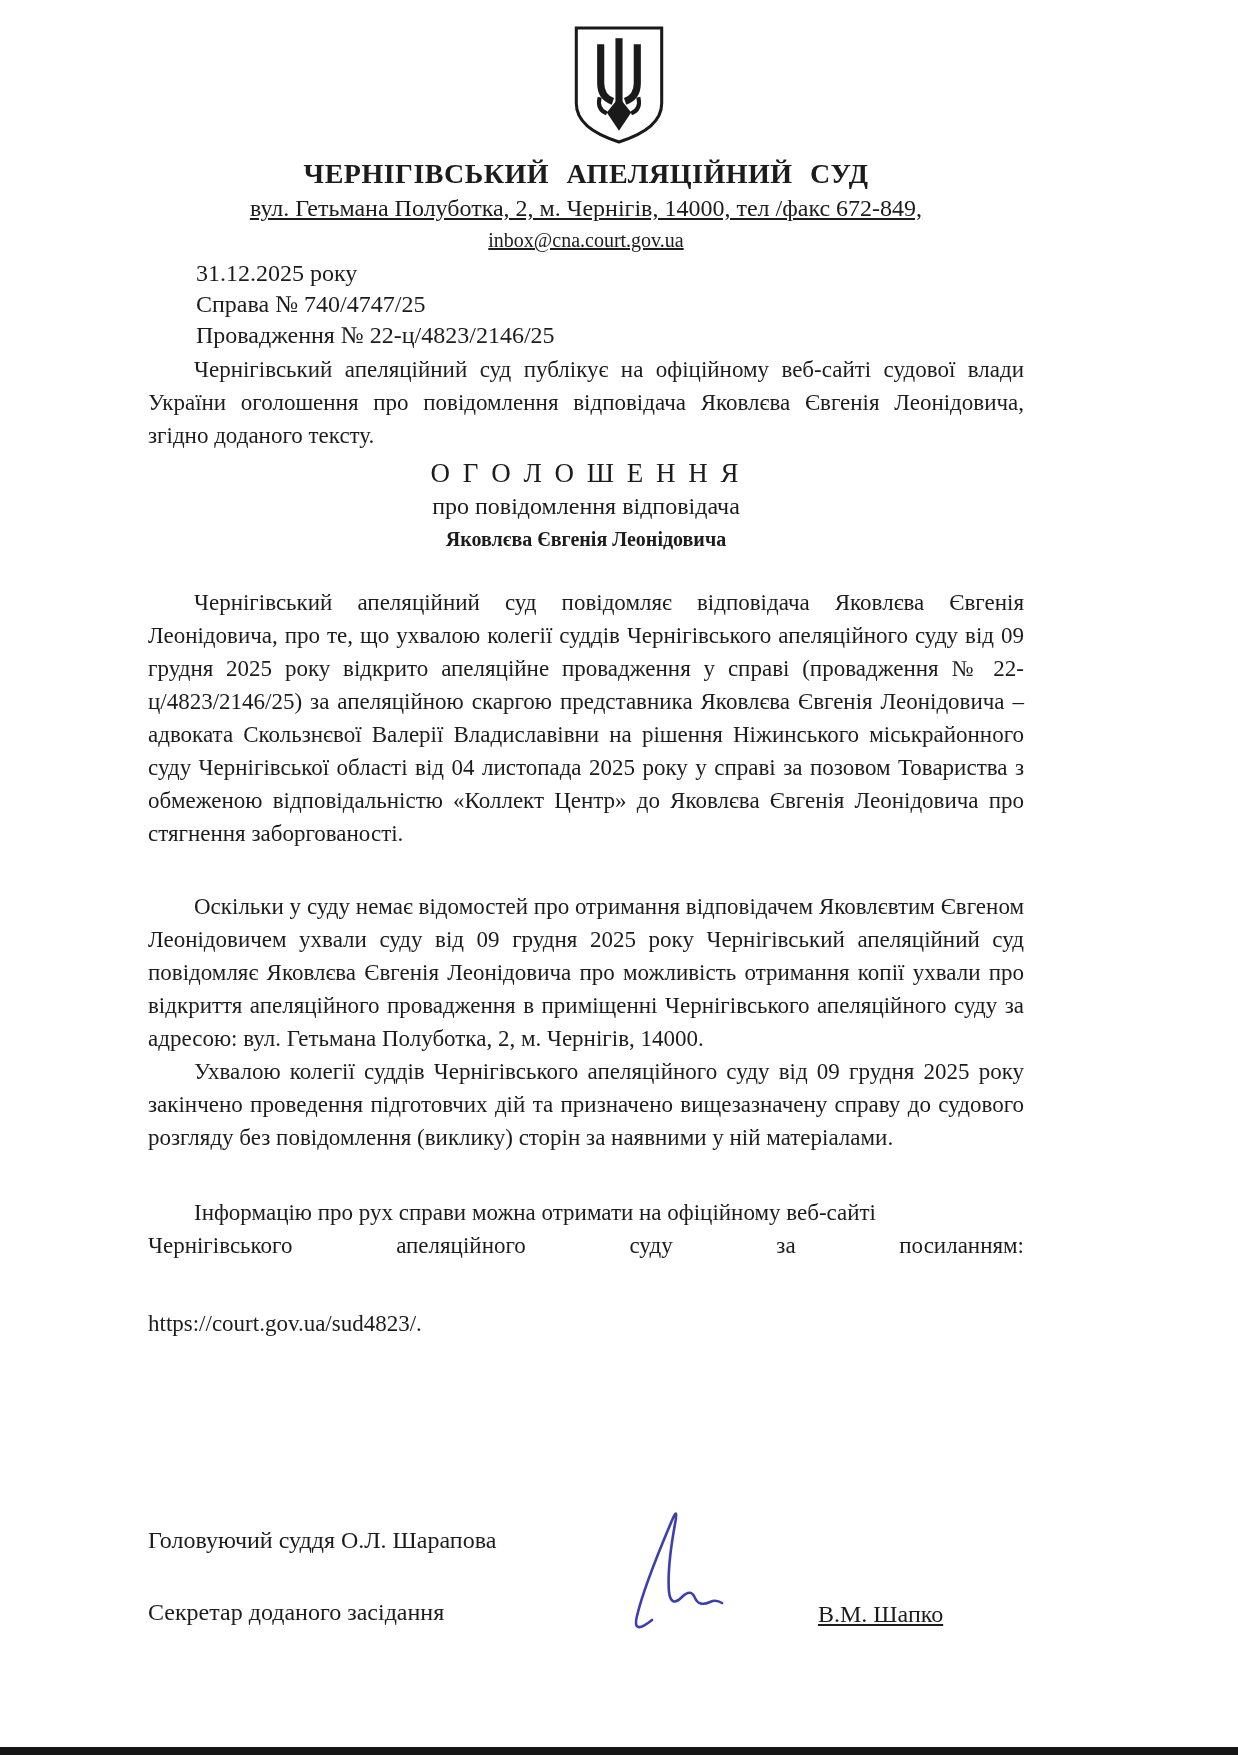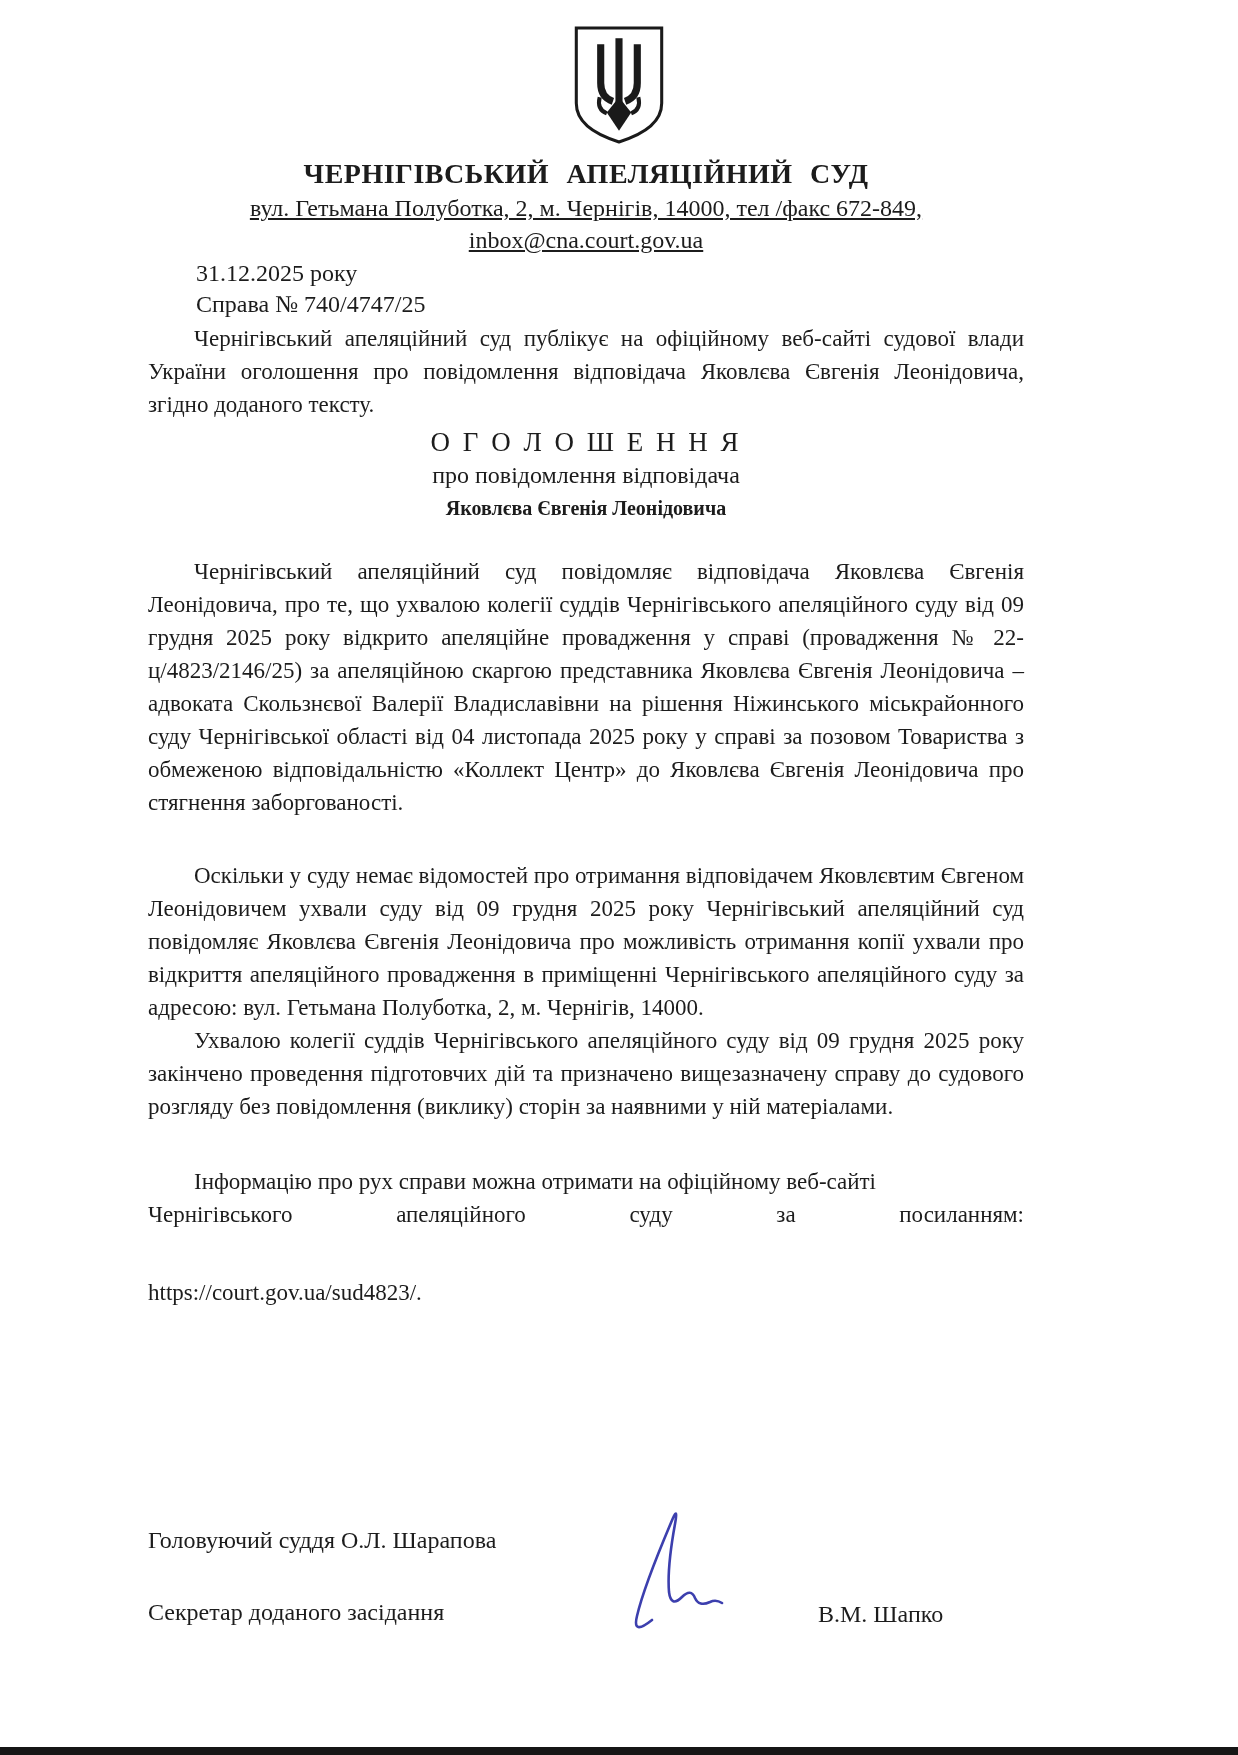--- a/index.html
+++ b/index.html
@@ -24,21 +24,21 @@
     letter-spacing:0.5px;
   }
   .addr-line {
     text-align:center;
     font-size:24px;
     line-height:32px;
     text-decoration:underline;
   }
   .email-line {
     text-align:center;
-    font-size:24px;
+    font-size:20px;
     line-height:32px;
     text-decoration:underline;
   }
   .meta-block { margin-top:2px; padding-left:48px; font-size:24px; line-height:31px; }
 
   .para {
     font-size:23px;
     line-height:33px;
     text-align:justify;
     text-indent:46px;
@@ -54,21 +54,21 @@
   .body-para-2 { margin-top:40px; }
   .body-para-3 { margin-top:0; }
 
   .info-block { margin-top:42px; font-size:23px; line-height:33px; }
   .info-line-1 { text-indent:46px; }
   .info-line-2 { text-align:justify; text-align-last:justify; }
   .info-line-3 { text-align:left;margin-top:45px; }
 
   .sig-judge { position:absolute; left:148px; top:1524px; font-size:24px; line-height:32px; }
   .sig-secretary { position:absolute; left:148px; top:1596px; font-size:24px; line-height:32px; }
-  .sig-name { position:absolute; left:818px; top:1598px; font-size:24px; line-height:32px; }
+  .sig-name { position:absolute; left:818px; top:1598px; font-size:24px; line-height:32px;text-decoration:underline; }
   .sig-scribble { position:absolute; left:622px; top:1502px; }
 
   .scan-bar {
     position:absolute; left:0; right:0; bottom:0; height:8px;
     background:#161616;
   }
 </style>
 </head>
 <body>
 
@@ -88,20 +88,21 @@
 
   <div class="content">
 
     <div class="court-name">ЧЕРНІГІВСЬКИЙ  АПЕЛЯЦІЙНИЙ  СУД</div>
     <div class="addr-line">вул. Гетьмана Полуботка, 2, м. Чернігів, 14000, тел /факс 672-849,</div>
     <div class="email-line">inbox@cna.court.gov.ua</div>
 
     <div class="meta-block">
       <div>31.12.2025 року</div>
       <div>Справа № 740/4747/25</div>
+      <div>Провадження № 22-ц/4823/2146/25</div>
     </div>
 
     <div class="para intro-para">Чернігівський апеляційний суд публікує на офіційному веб-сайті судової влади України оголошення про повідомлення відповідача Яковлєва Євгенія Леонідовича,  згідно доданого тексту.</div>
 
     <div class="announce-block">
       <div class="announce-title">О Г О Л О Ш Е Н Н Я</div>
       <div class="announce-sub">про повідомлення відповідача</div>
       <div class="announce-name">Яковлєва Євгенія Леонідовича</div>
     </div>
 

